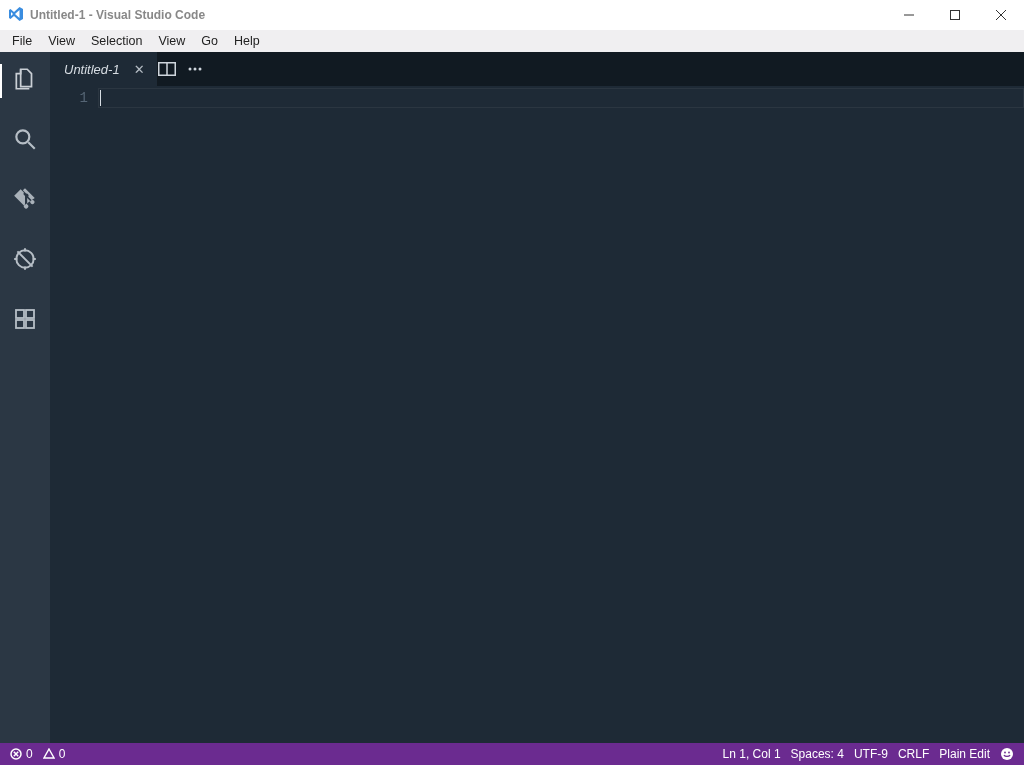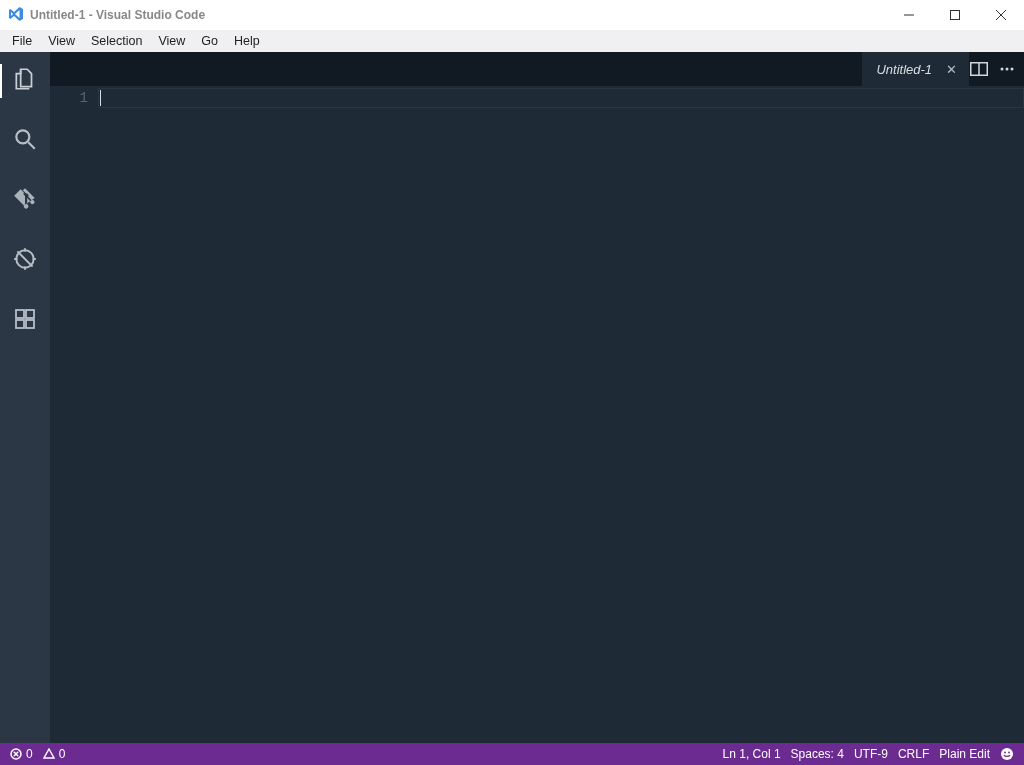--- a/index.html
+++ b/index.html
@@ -21,21 +21,21 @@
   
   .main { flex: 1; display: flex; min-height: 0; background: #1e2a36; }
   .activitybar { width: 50px; background: #2b3744; display: flex; flex-direction: column; align-items: center; padding-top: 8px; gap: 18px; }
   .activity-item { width: 50px; height: 42px; display: flex; align-items: center; justify-content: center; color: #cfd6dd; position: relative; }
   .activity-item.active::before { content:""; position:absolute; left:0; top:4px; bottom:4px; width:2px; background:#fff; }
   .activity-item svg { opacity: .85; }
 
   .editor-area { flex: 1; display: flex; flex-direction: column; min-width: 0; }
 
   
-  .tabsbar { height: 34px; background: #111a22; display: flex; align-items: stretch; justify-content: flex-end; }
+  .tabsbar { height: 34px; background: #111a22; display: flex; align-items: stretch; justify-content: flex-start; }
   .tabs-left { display: flex; }
   .tab { display: flex; align-items: center; gap: 14px; padding: 0 12px 0 14px; background: #1e2a36; color: #d7dde3; font-size: 13px; font-style: italic; border-right: 1px solid #121a21; }
   .tab .close { font-style: normal; color: #cfd6dd; font-size: 13px; opacity: .85; }
   .tabs-right { display: flex; align-items: center; padding-right: 8px; gap: 10px; color: #cfd6dd; }
   .tabs-right svg { display:block; }
 
   
   .editor { flex: 1; display: flex; background: #1e2a36; font-family: Consolas, "Courier New", monospace; font-size: 14px; color: #cfd6dd; }
   .gutter { width: 48px; text-align: right; padding: 4px 10px 0 0; color: #556575; user-select: none; }
   .code { flex: 1; padding: 4px 0 0 2px; position: relative; }

